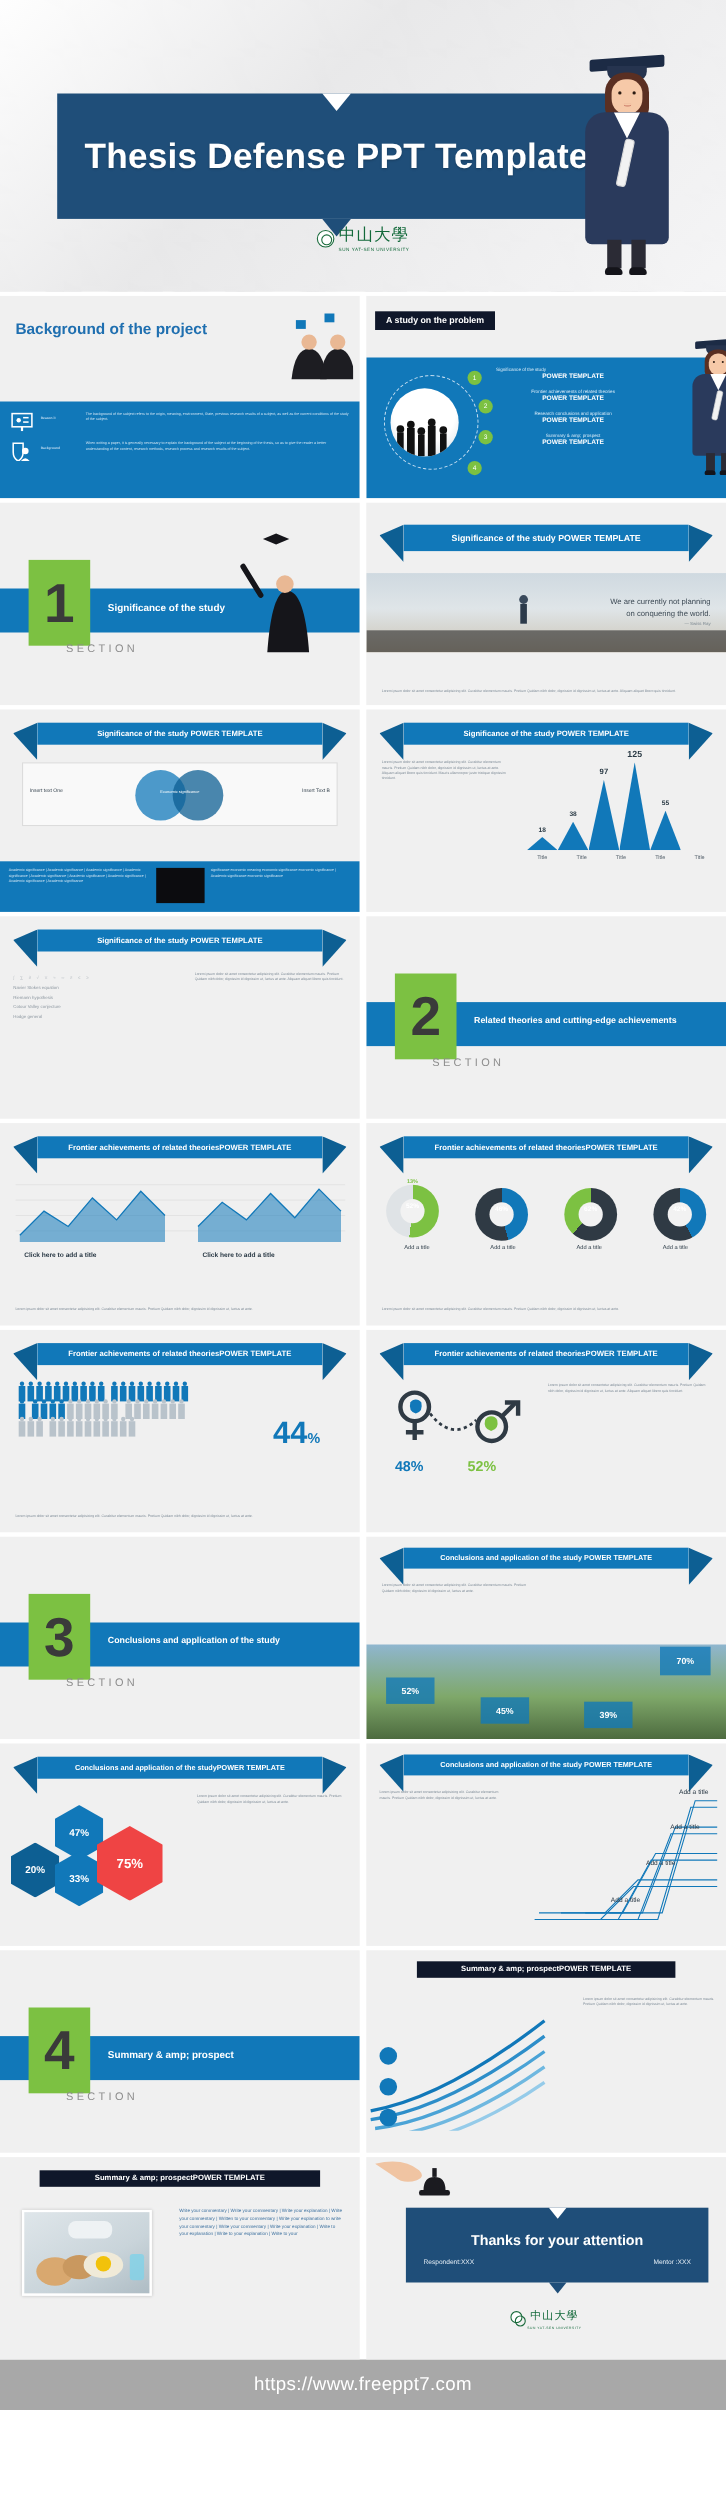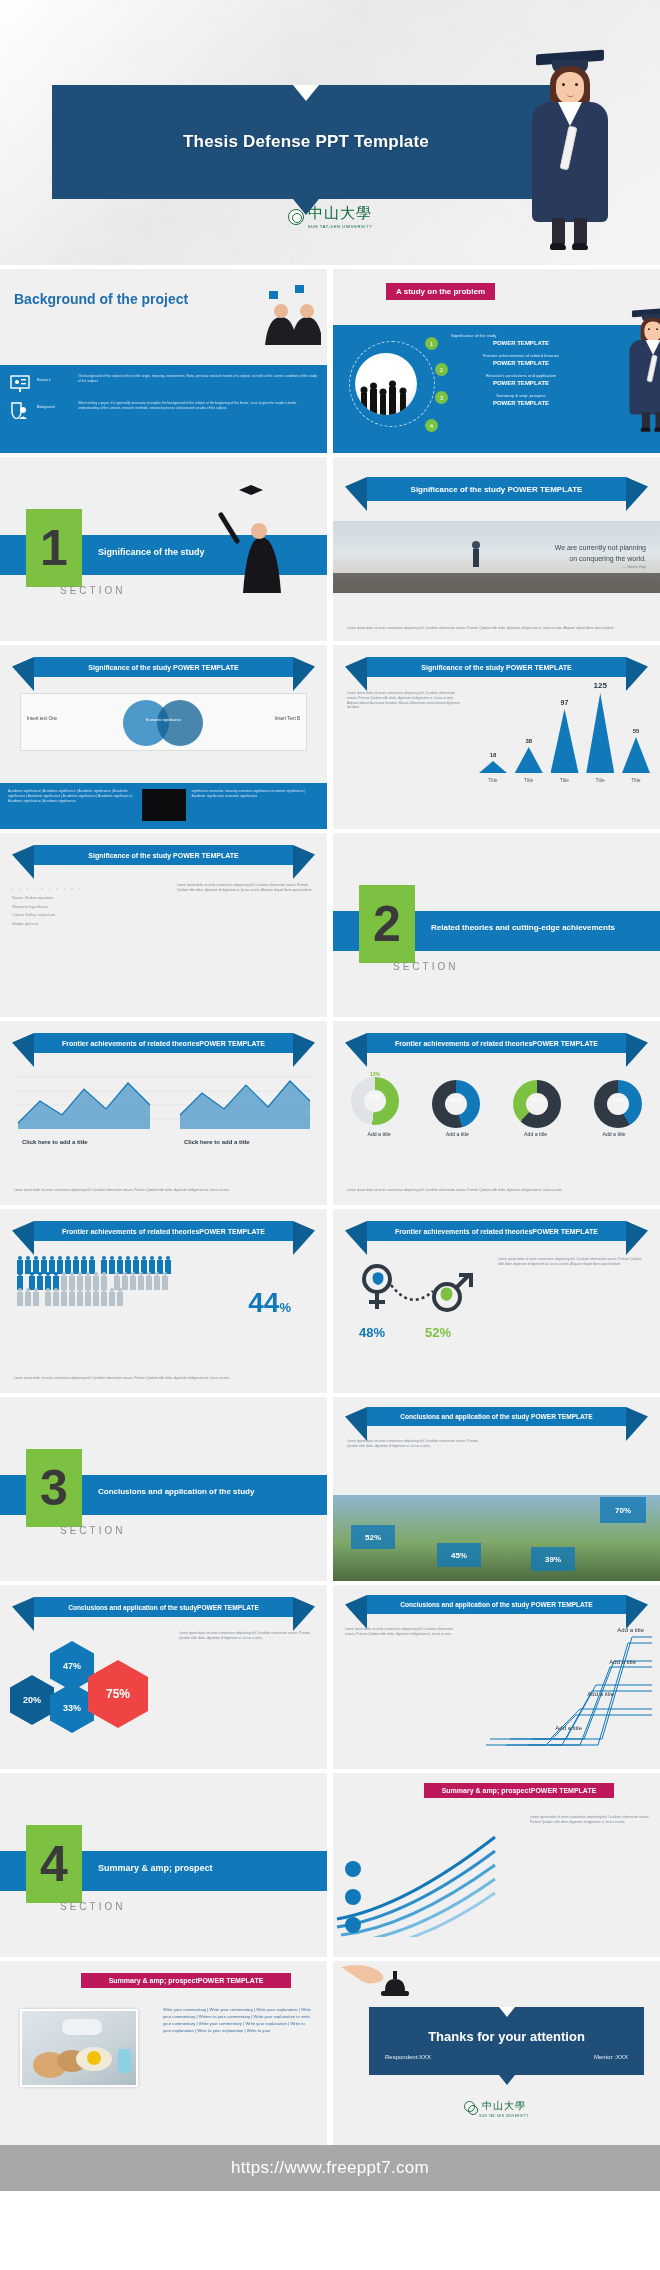--- a/index.html
+++ b/index.html
@@ -31,21 +31,21 @@
     content:""; position:absolute; left:50%; top:0; transform:translateX(-50%);
     border-left:13px solid transparent; border-right:13px solid transparent;
     border-top:16px solid #ffffff;
   }
   .hero-panel:after {
     content:""; position:absolute; left:50%; bottom:-16px; transform:translateX(-50%);
     border-left:13px solid transparent; border-right:13px solid transparent;
     border-top:16px solid #1f4e79;
   }
   .hero-title {
-    color:#ffffff; font-size:17px; font-weight:bold; letter-spacing:.2px;
+    color:#ffffff; font-size:32px; font-weight:bold; letter-spacing:.2px;
     text-align:center; line-height:114px; text-shadow:0 1px 2px rgba(0,0,0,.25);
   }
   .hero-logo {
     position:absolute; left:0; right:0; top:204px; text-align:center;
   }
   .logo-wrap { display:inline-flex; align-items:center; gap:4px; }
   .logo-seal {
     width:16px;height:16px;border-radius:50%;border:1.5px solid #1a6b3c;
     display:inline-block; position:relative; background:#fff;
   }
@@ -73,22 +73,22 @@
 
   
   .grid { display:flex; flex-wrap:wrap; gap:4px 6px; padding:4px 0 0 0; }
   .slide {
     width:327px; height:auto; position:relative; overflow:hidden;
     background:#f0f0f0;
   }
   .s-h { height:184px; }
 
   .bar-title {
-    background:#be185d; color:#fff; font-size:7.2px; font-weight:bold;
-    padding:4px 10px; display:inline-block;margin-left:45px;
+    background:#0f172a; color:#fff; font-size:7.2px; font-weight:bold;
+    padding:4px 10px; display:inline-block;
   }
   .ribbon {
     position:absolute; left:34px; right:34px; top:20px; height:24px;
     background:#1178b9; color:#fff; font-size:8px; font-weight:bold;
     display:flex; align-items:center; justify-content:center; text-align:center;
   }
   .ribbon:before, .ribbon:after{
     content:""; position:absolute; top:0; width:22px; height:34px; background:#0d5f93;
     clip-path:polygon(0 0,100% 0,100% 100%);
   }
@@ -330,21 +330,21 @@
         <div class="mini" style="flex:1">Academic significance | Academic significance | Academic significance | Academic significance | Academic significance | Academic significance | Academic significance | Academic significance | Academic significance</div>
         <div style="width:44px;height:32px;background:#0c0c0f;"></div>
         <div class="mini" style="flex:1">significance economic meaning economic significance economic significance | Academic significance economic significance</div>
       </div>
     </div>
 
     <div class="slide poly s-h">
       <div class="ribbon" style="top:12px;height:20px;font-size:7px;">Significance of the study POWER TEMPLATE</div>
       <div class="blurb" style="position:absolute;left:14px;top:46px;width:118px;">Lorem ipsum dolor sit amet consectetur adipisicing elit. Curabitur elementum mauris. Pretium Quidam nibh dolor, dignissim id dignissim ut, luctus at ante. Aliquam aliquet libero quis tincidunt. Mauris ullamcorper justo tristique dignissim tincidunt.</div>
       <div style="position:absolute;left:146px;right:10px;top:42px;">
-        <div style="display:flex;align-items:flex-end;justify-content:space-between;height:86px;">
+        <div style="display:flex;align-items:flex-end;height:86px;">
           <div style="text-align:center;width:28px;">
             <div class="valnum" style="font-size:6px">18</div>
             <div style="height:12px;background:#1178b9;margin-top:3px;clip-path:polygon(50% 0,100% 100%,0 100%)"></div>
           </div>
           <div style="text-align:center;width:28px;">
             <div class="valnum" style="font-size:6px">38</div>
             <div style="height:26px;background:#1178b9;margin-top:3px;clip-path:polygon(50% 0,100% 100%,0 100%)"></div>
           </div>
           <div style="text-align:center;width:28px;">
             <div class="valnum" style="font-size:7px">97</div>

